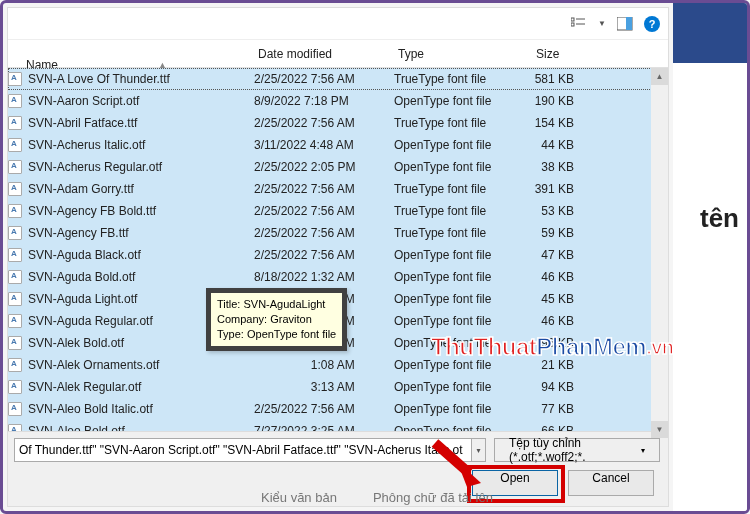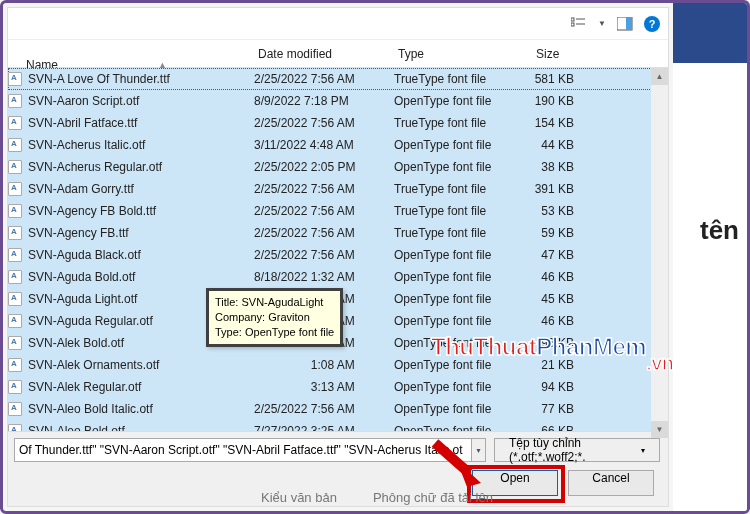--- a/index.html
+++ b/index.html
@@ -17,39 +17,39 @@
   .file-list { flex: 1; overflow: hidden; position: relative; }
   .file-row { display: flex; height: 22px; align-items: center; font-size: 12px; color: #222; white-space: nowrap; }
   .file-row.sel { background: #cde6f7; }
   .file-row.sel.focus { outline: 1px dotted #555; outline-offset: -1px; }
   .file-icon { width: 14px; height: 14px; background: #fff; border: 1px solid #aaa; border-radius: 1px; margin-right: 6px; position: relative; flex-shrink: 0; }
   .file-icon:before { content: "A"; position: absolute; top: 0; left: 2px; font-size: 8px; color: #4a7ab0; font-weight: bold; }
   .cell-name { width: 226px; overflow: hidden; text-overflow: ellipsis; }
   .cell-date { width: 140px; }
   .cell-type { width: 118px; }
   .cell-size { width: 74px; text-align: right; padding-right: 12px; }
-  .tooltip { position: absolute; left: 198px; top: 280px; background: #ffffe1; border: 3px solid #404040; padding: 4px 6px; font-size: 11px; line-height: 1.35; box-shadow: 2px 2px 4px rgba(0,0,0,0.2); z-index: 5; }
+  .tooltip { position: absolute; left: 198px; top: 280px; background: #ffffe1; border: 5px solid #404040; padding: 4px 6px; font-size: 11px; line-height: 1.35; box-shadow: 2px 2px 4px rgba(0,0,0,0.2); z-index: 5; }
   .bottom-bar { border-top: 1px solid #ddd; padding: 6px 8px 10px 6px; display: flex; flex-direction: column; gap: 8px; background: #f0f0f0; }
   .fn-row { display: flex; align-items: center; gap: 8px; }
   .fn-input { flex: 1; height: 24px; border: 1px solid #aaa; background: #fff; padding: 0 4px; font-size: 12px; display: flex; align-items: center; overflow: hidden; white-space: nowrap; }
   .fn-drop { width: 14px; height: 24px; border: 1px solid #aaa; border-left: none; background: #efefef; display: flex; align-items: center; justify-content: center; font-size: 8px; color: #555; margin-left: -8px; }
   .filter-sel { width: 166px; height: 24px; border: 1px solid #aaa; background: #efefef; display: flex; align-items: center; justify-content: space-between; padding: 0 14px; font-size: 12px; }
   .btn-row { display: flex; justify-content: flex-end; gap: 10px; padding-right: 6px; }
   .btn { width: 86px; height: 26px; border: 1px solid #aaa; background: #e9e9e9; display: flex; align-items: flex-start; justify-content: center; font-size: 12px; position: relative; }
   .btn.open { border: 1px solid #0a64a4; }
   .open-arrow { position: absolute; pointer-events: none; }
   .open-arrow svg { display: block; }
   .scrollbar { position: absolute; right: 0; top: 60px; width: 17px; height: 370px; background: #f0f0f0; display: flex; flex-direction: column; justify-content: space-between; }
   .sb-btn { height: 17px; background: #dadada; display: flex; align-items: center; justify-content: center; font-size: 8px; color: #666; }
   .right-bg { position: absolute; left: 670px; top: 0; width: 76px; height: 508px; background: linear-gradient(#2b4a8b 0 60px, #fff 60px 100%); }
-  .right-text { position: absolute; right: 10px; top: 200px; font-size: 26px; font-weight: 700; color: #222; margin-top: 12px; }
+  .right-text { position: absolute; right: 10px; top: 200px; font-size: 26px; font-weight: 700; color: #222; }
   .watermark { position: absolute; left: 428px; top: 330px; font-family: Impact, "Arial Black", sans-serif; font-size: 24px; font-weight: 900; letter-spacing: -0.5px; z-index: 20; display: flex; }
   .wm-a { color: #e02020; -webkit-text-stroke: 1.5px #fff; }
   .wm-b { color: #1a4aa3; -webkit-text-stroke: 1.5px #fff; }
-  .wm-c { color: #e02020; -webkit-text-stroke: 1.5px #fff; font-size: 20px; margin-top: 19px; }
+  .wm-c { color: #e02020; -webkit-text-stroke: 1.5px #fff; font-size: 20px; margin-top: 3px; }
   .underlay-tab { position: absolute; left: 258px; bottom: 6px; font-size: 13px; color: #777; display: flex; gap: 36px; }
 </style>
 </head>
 <body>
 
 <div class="right-bg">
   <div class="right-text">tên</div>
 </div>
 
 <div class="dialog">

